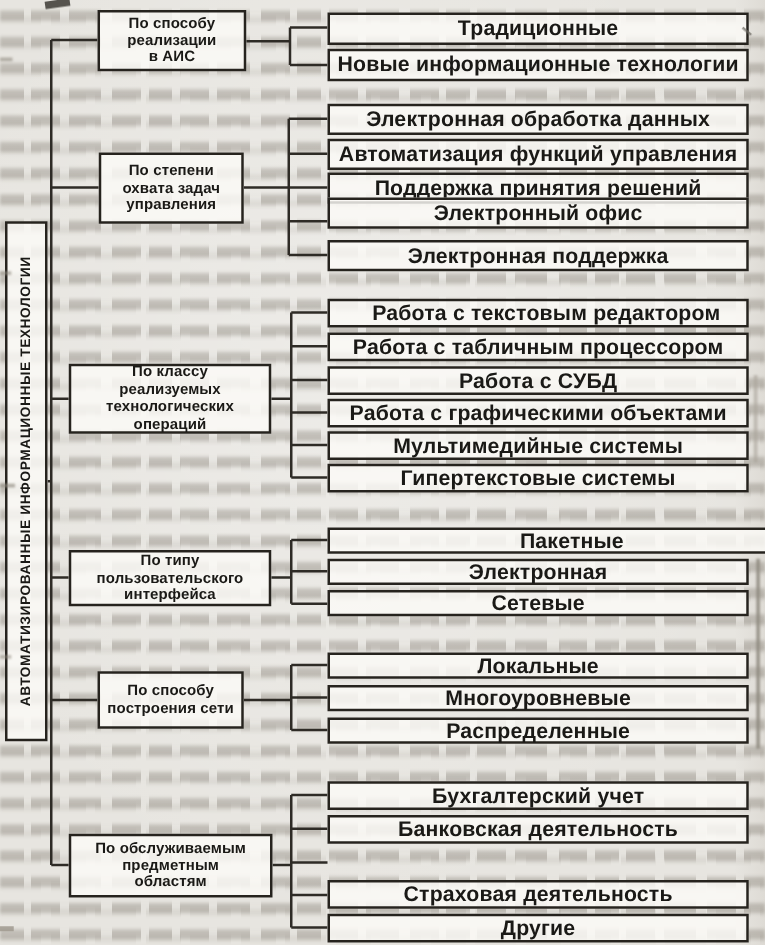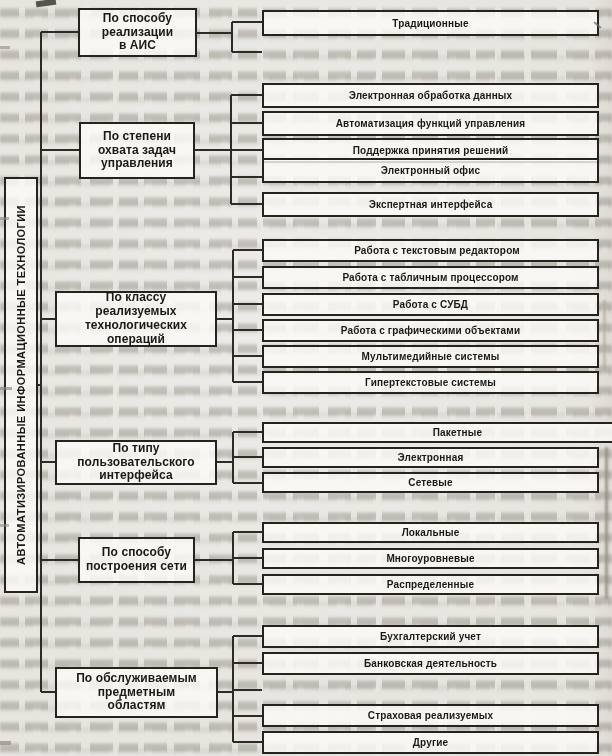--- a/index.html
+++ b/index.html
@@ -53,21 +53,21 @@
   .box{
     position:absolute;z-index:2;
     background:rgba(251,250,247,0.82);
     border:2px solid #26231e;
     box-sizing:border-box;
     display:flex;align-items:center;justify-content:center;
     text-align:center;
     font-weight:bold;
   }
   .cat{font-size:12px;line-height:1.16;white-space:pre-line;letter-spacing:.1px;}
-  .item{font-size:10px;letter-spacing:.15px;}
+  .item{font-size:17px;letter-spacing:.15px;}
   .root{z-index:2;}
   .root .rot{
     transform:rotate(-90deg);
     white-space:nowrap;
     font-size:11px;font-weight:bold;letter-spacing:.45px;
   }
   .artifact{position:absolute;z-index:3;pointer-events:none;}
 </style>
 </head>
 <body>
@@ -166,35 +166,38 @@
   </div>
   <div class="box cat" style="left:55px;top:667px;width:163px;height:51px;">
     <span>По обслуживаемым
 предметным
 областям</span>
   </div>
 
   <div class="box item" style="left:262px;top:10px;width:337px;height:26px;">
     <span>Традиционные</span>
   </div>
+  <div class="box item" style="left:262px;top:39px;width:337px;height:26px;">
+    <span>Новые информационные технологии</span>
+  </div>
 
   <div class="box item" style="left:262px;top:83px;width:337px;height:25px;">
     <span>Электронная обработка данных</span>
   </div>
   <div class="box item" style="left:262px;top:111px;width:337px;height:25px;">
     <span>Автоматизация функций управления</span>
   </div>
   <div class="box item" style="left:262px;top:138px;width:337px;height:25px;">
     <span>Поддержка принятия решений</span>
   </div>
   <div class="box item" style="left:262px;top:158px;width:337px;height:25px;">
     <span>Электронный офис</span>
   </div>
   <div class="box item" style="left:262px;top:192px;width:337px;height:25px;">
-    <span>Экспертная интерфейса</span>
+    <span>Электронная поддержка</span>
   </div>
 
   <div class="box item" style="left:262px;top:239px;width:337px;height:23px;padding-left:13px;">
     <span>Работа с текстовым редактором</span>
   </div>
   <div class="box item" style="left:262px;top:266px;width:337px;height:23px;">
     <span>Работа с табличным процессором</span>
   </div>
   <div class="box item" style="left:262px;top:293px;width:337px;height:23px;">
     <span>Работа с СУБД</span>
@@ -229,21 +232,21 @@
     <span>Распределенные</span>
   </div>
 
   <div class="box item" style="left:262px;top:625px;width:337px;height:23px;">
     <span>Бухгалтерский учет</span>
   </div>
   <div class="box item" style="left:262px;top:652px;width:337px;height:23px;">
     <span>Банковская деятельность</span>
   </div>
   <div class="box item" style="left:262px;top:704px;width:337px;height:23px;">
-    <span>Страховая реализуемых</span>
+    <span>Страховая деятельность</span>
   </div>
   <div class="box item" style="left:262px;top:731px;width:337px;height:23px;">
     <span>Другие</span>
   </div>
 
   <div class="artifact" style="left:36px;top:0;width:20px;height:6px;background:#3d3a35;filter:blur(.6px);transform:rotate(-8deg);opacity:.85;"></div>
   <div class="artifact" style="left:605px;top:447px;width:3px;height:152px;background:#8d887d;filter:blur(.8px);opacity:.8;"></div>
   <div class="artifact" style="left:603px;top:300px;width:3px;height:70px;background:#a8a298;filter:blur(1px);opacity:.6;"></div>
   <div class="artifact" style="left:0;top:741px;width:11px;height:4px;background:#9d978c;filter:blur(.6px);opacity:.8;"></div>
   <div class="artifact" style="left:0;top:46px;width:10px;height:3px;background:#8f897e;filter:blur(.7px);opacity:.6;"></div>

